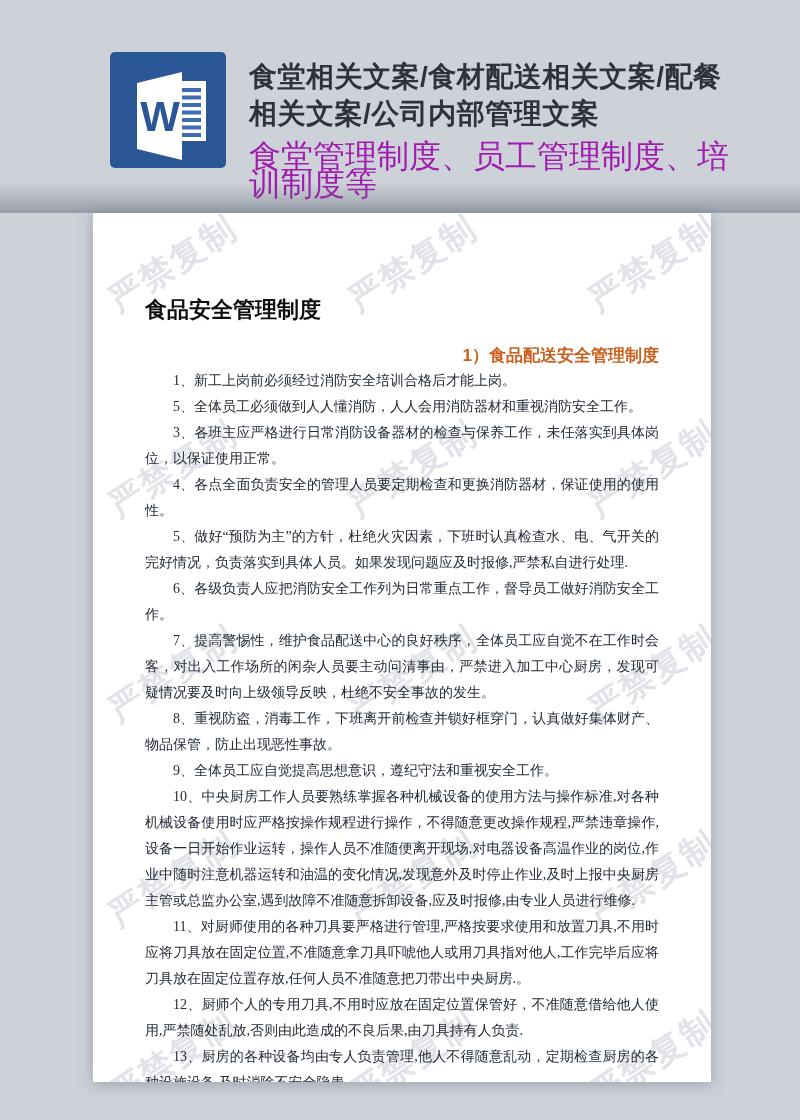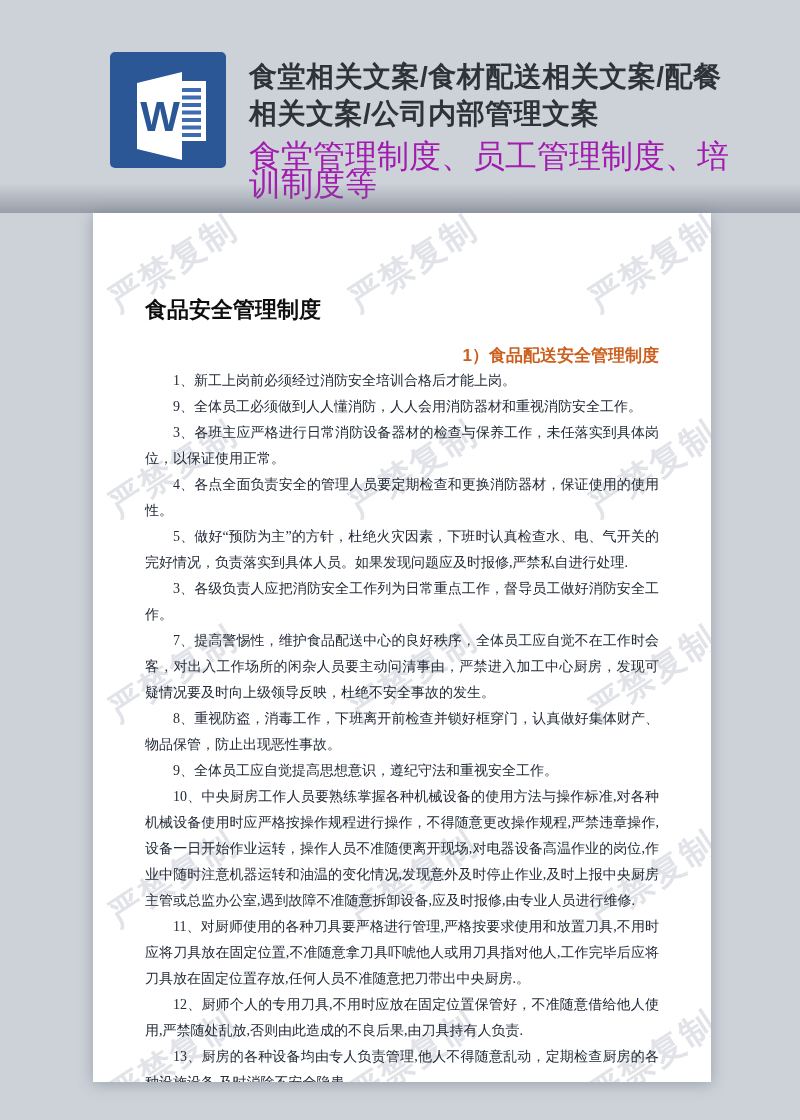--- a/index.html
+++ b/index.html
@@ -140,25 +140,25 @@
         <span class="watermark-item" style="left: 8px; top: 823px;">严禁复制</span>
         <span class="watermark-item" style="left: 248px; top: 823px;">严禁复制</span>
         <span class="watermark-item" style="left: 488px; top: 823px;">严禁复制</span>
       </div>
 
     <div class="doc-content">
       <div class="doc-title">食品安全管理制度</div>
       <div class="doc-section-heading">1）食品配送安全管理制度</div>
       <div class="doc-body" id="doc-body">
           <p>1、新工上岗前必须经过消防安全培训合格后才能上岗。</p>
-          <p>9、全体员工必须做到人人懂消防，人人会用消防器材和重视消防安全工作。</p>
+          <p>5、全体员工必须做到人人懂消防，人人会用消防器材和重视消防安全工作。</p>
           <p>3、各班主应严格进行日常消防设备器材的检查与保养工作，未任落实到具体岗位，以保证使用正常。</p>
           <p>4、各点全面负责安全的管理人员要定期检查和更换消防器材，保证使用的使用性。</p>
           <p>5、做好“预防为主”的方针，杜绝火灾因素，下班时认真检查水、电、气开关的完好情况，负责落实到具体人员。如果发现问题应及时报修,严禁私自进行处理.</p>
-          <p>3、各级负责人应把消防安全工作列为日常重点工作，督导员工做好消防安全工作。</p>
+          <p>6、各级负责人应把消防安全工作列为日常重点工作，督导员工做好消防安全工作。</p>
           <p>7、提高警惕性，维护食品配送中心的良好秩序，全体员工应自觉不在工作时会客，对出入工作场所的闲杂人员要主动问清事由，严禁进入加工中心厨房，发现可疑情况要及时向上级领导反映，杜绝不安全事故的发生。</p>
           <p>8、重视防盗，消毒工作，下班离开前检查并锁好框穿门，认真做好集体财产、物品保管，防止出现恶性事故。</p>
           <p>9、全体员工应自觉提高思想意识，遵纪守法和重视安全工作。</p>
           <p>10、中央厨房工作人员要熟练掌握各种机械设备的使用方法与操作标准,对各种机械设备使用时应严格按操作规程进行操作，不得随意更改操作规程,严禁违章操作,设备一日开始作业运转，操作人员不准随便离开现场,对电器设备高温作业的岗位,作业中随时注意机器运转和油温的变化情况,发现意外及时停止作业,及时上报中央厨房主管或总监办公室,遇到故障不准随意拆卸设备,应及时报修,由专业人员进行维修.</p>
           <p>11、对厨师使用的各种刀具要严格进行管理,严格按要求使用和放置刀具,不用时应将刀具放在固定位置,不准随意拿刀具吓唬他人或用刀具指对他人,工作完毕后应将刀具放在固定位置存放,任何人员不准随意把刀带出中央厨房.。</p>
           <p>12、厨师个人的专用刀具,不用时应放在固定位置保管好，不准随意借给他人使用,严禁随处乱放,否则由此造成的不良后果,由刀具持有人负责.</p>
           <p>13、厨房的各种设备均由专人负责管理,他人不得随意乱动，定期检查厨房的各种设施设备,及时消除不安全隐患.</p>
         </div>
 
     </div>

